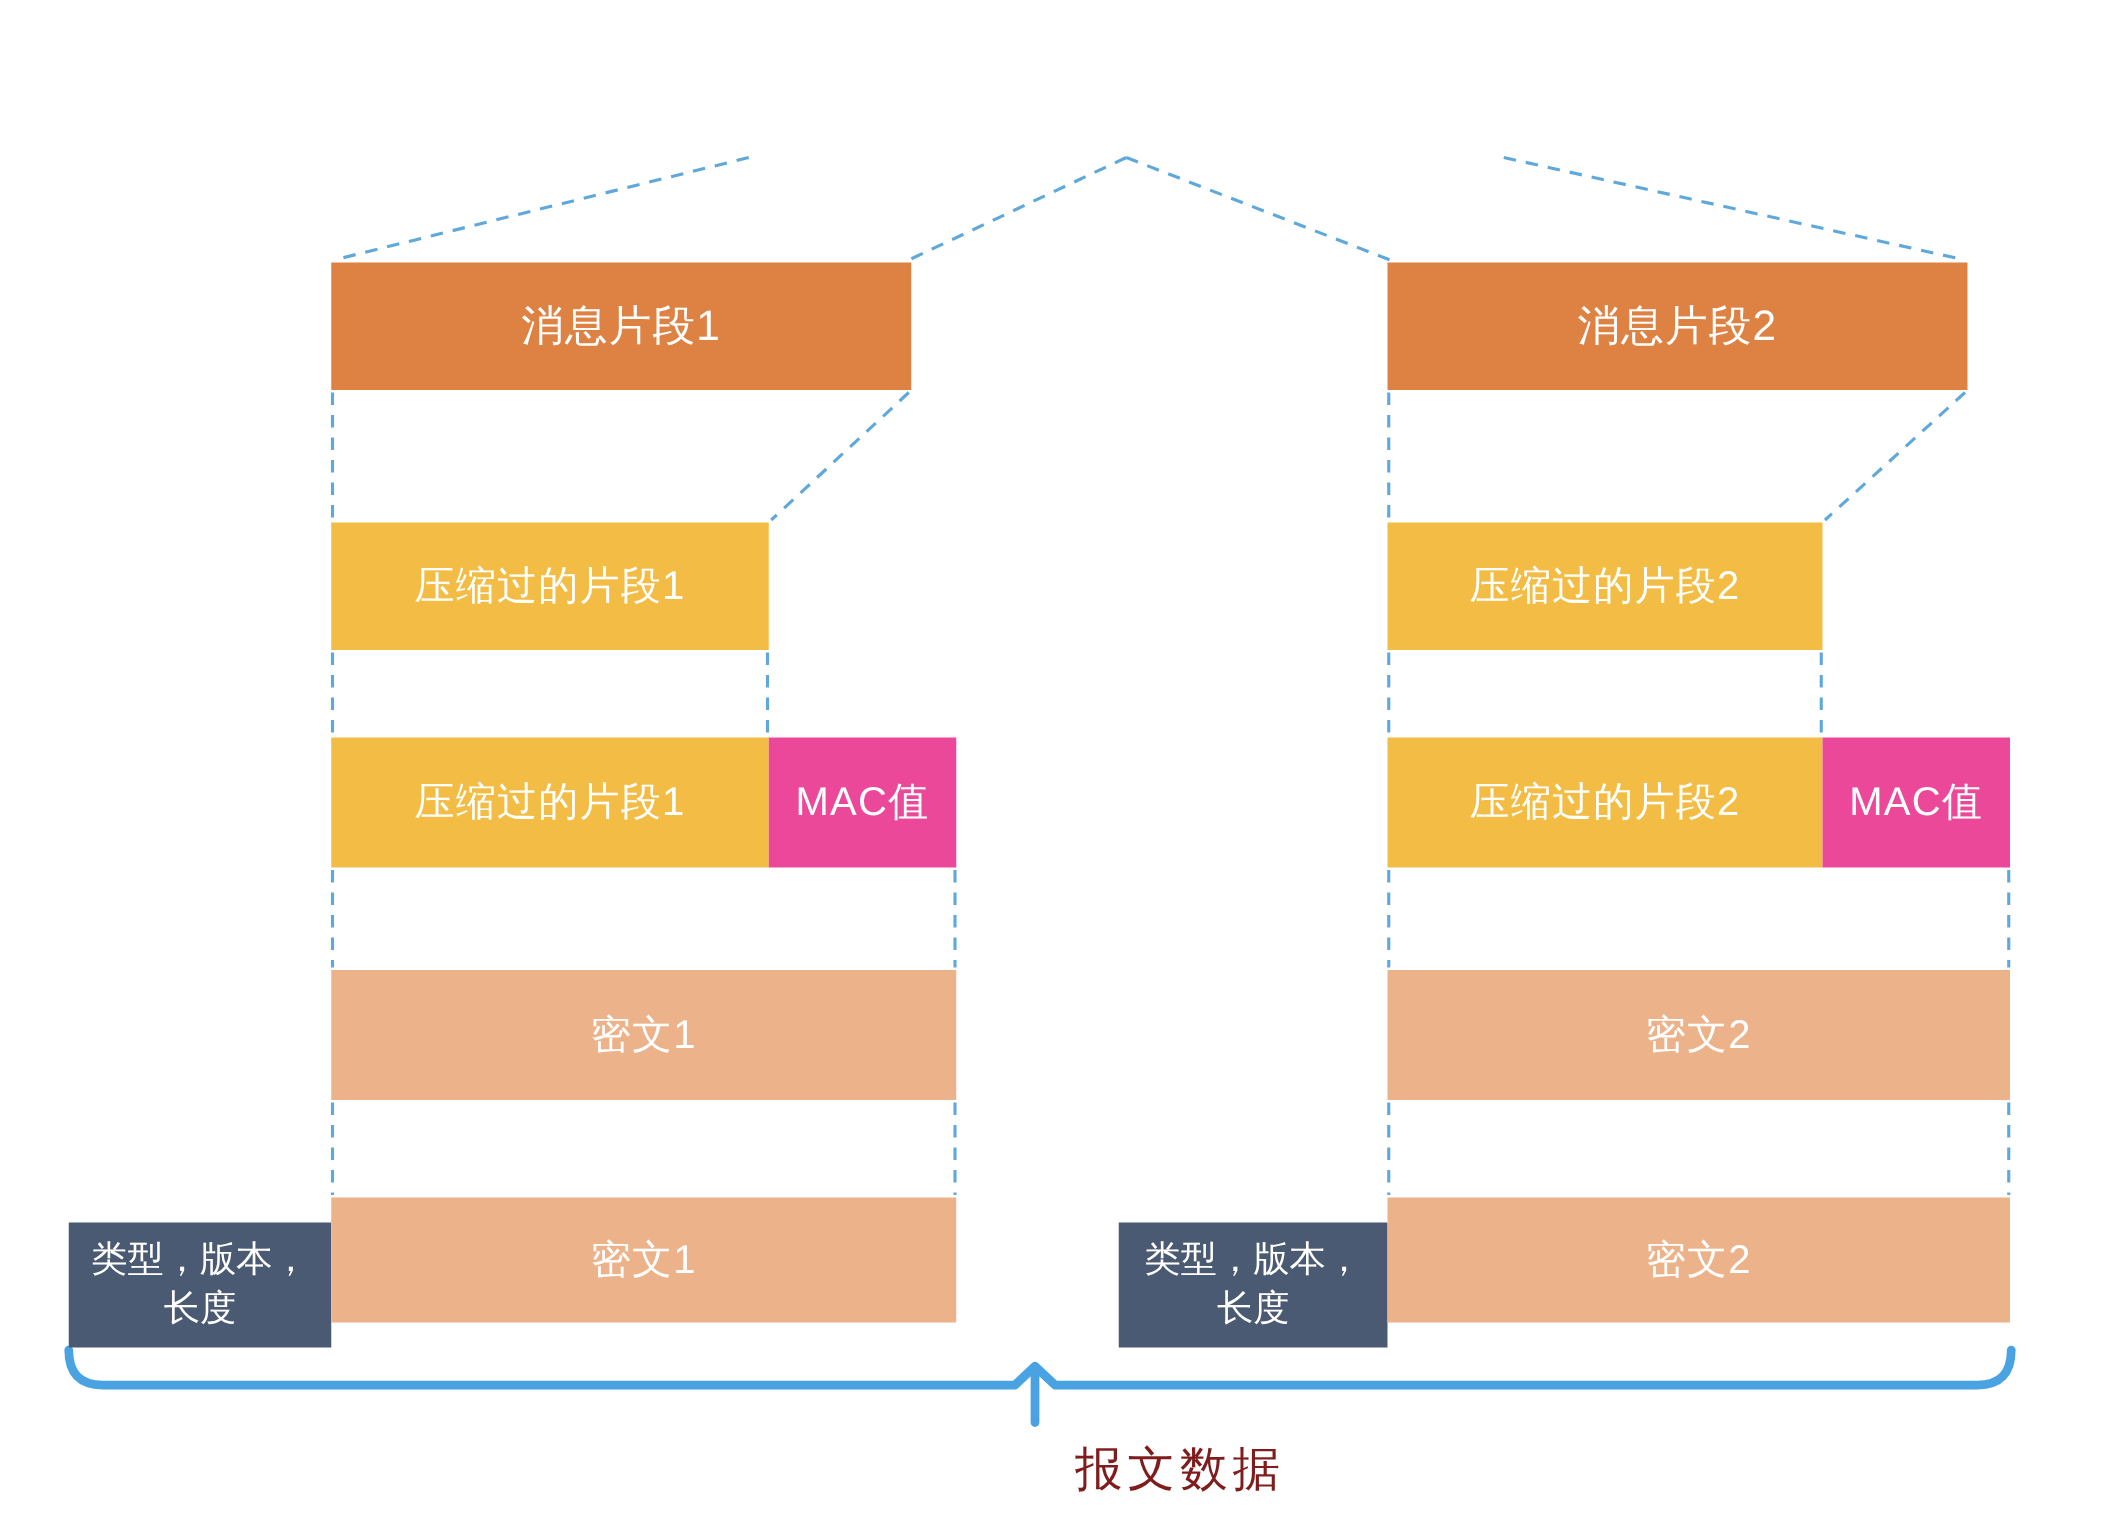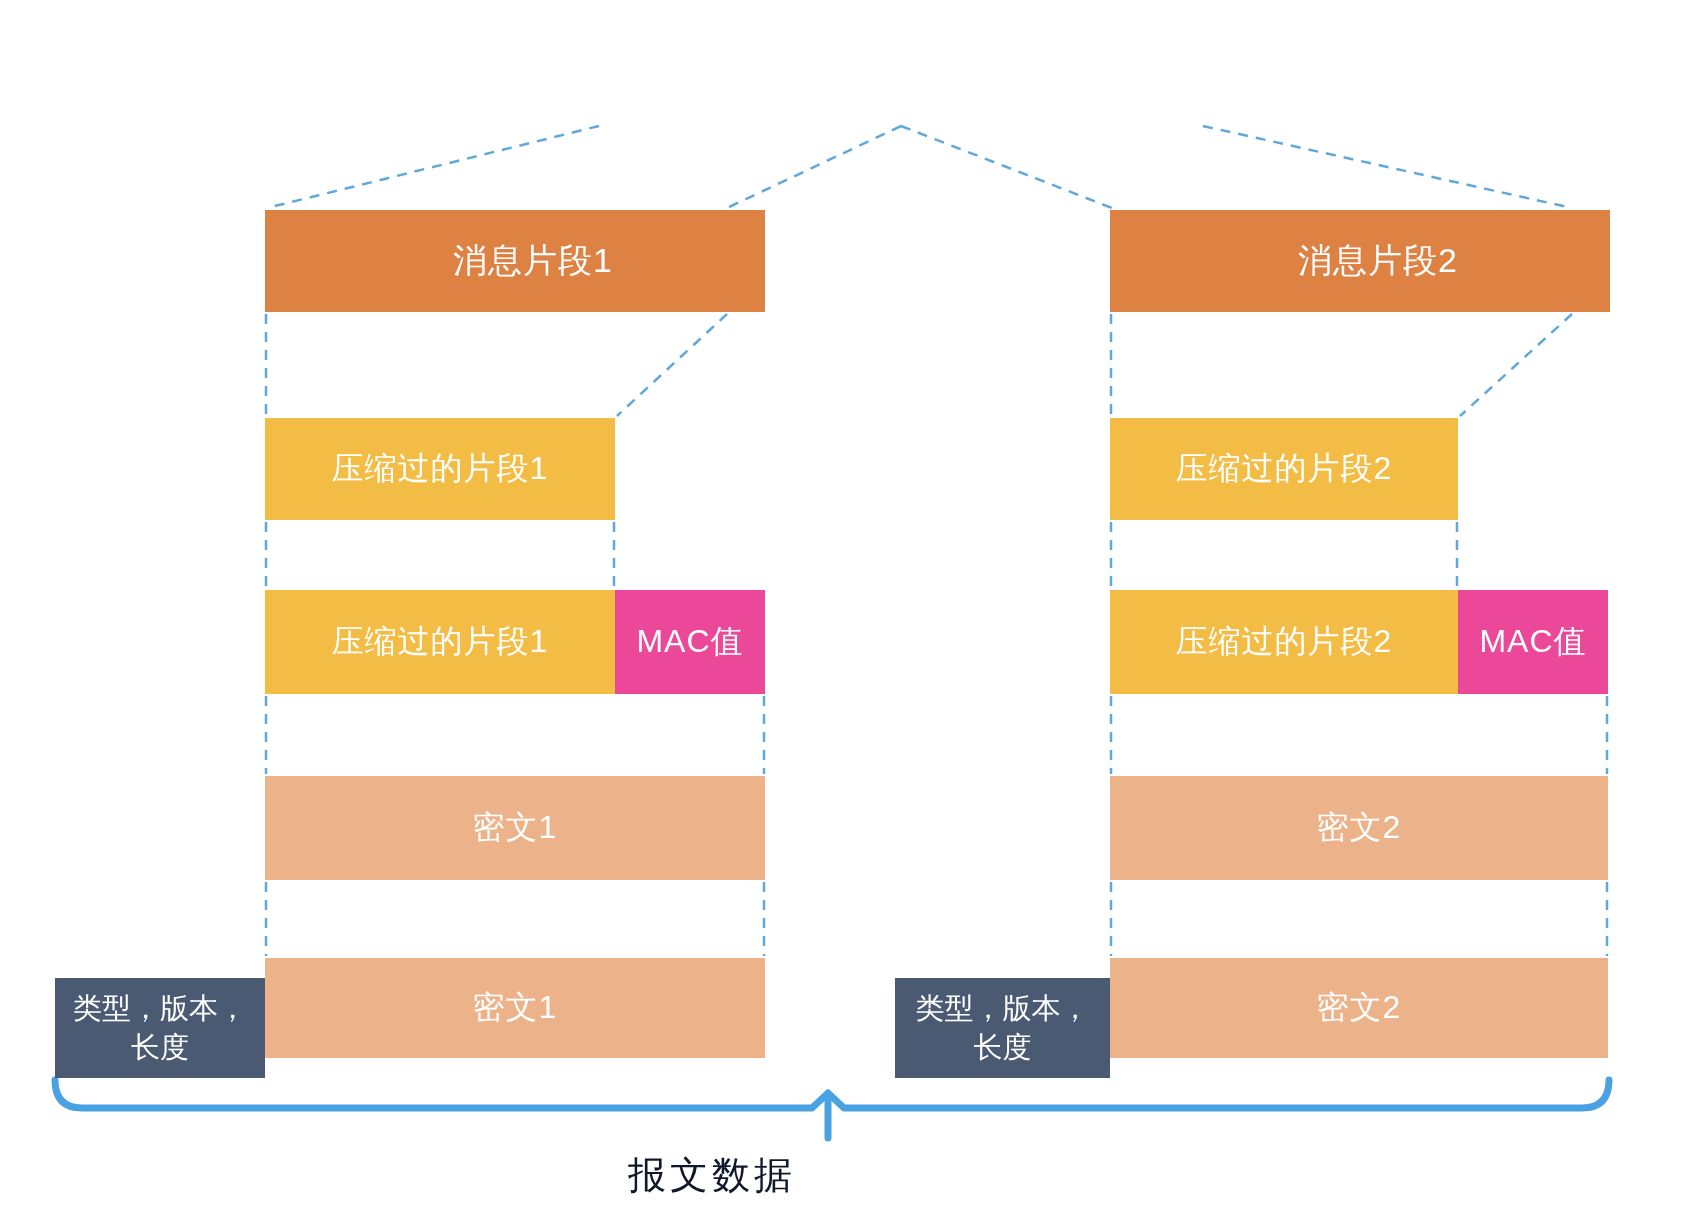--- a/index.html
+++ b/index.html
@@ -14,21 +14,21 @@
   .dashline{stroke:#5fa8dc;stroke-width:2.5;stroke-dasharray:10 8;fill:none;}
   .brace-path{stroke:#49a2e2;stroke-width:7;fill:none;stroke-linecap:round;stroke-linejoin:round;}
   .box{
     position:absolute;
     display:flex;align-items:center;justify-content:center;
     color:#ffffff;text-align:center;
     font-size:32px;letter-spacing:1px;
   }
   
   .message   {left:597px; top:28px;  width:608px;height:96px; background:#7caf52;font-size:34px;}
-  .frag      {top:210px;height:102px;background:#de8244;font-size:34px;padding-left:36px;}
+  .frag      {top:210px;height:102px;background:#de8244;font-size:34px;}
   .frag.c1   {left:265px;width:464px;}
   .frag.c2   {left:1110px;width:464px;}
   .comp      {top:418px;height:102px;background:#f3bd45;}
   .comp.c1   {left:265px;width:350px;}
   .comp.c2   {left:1110px;width:348px;}
   .comp2     {top:590px;height:104px;background:#f3bd45;}
   .comp2.c1  {left:265px;width:350px;}
   .comp2.c2  {left:1110px;width:348px;}
   .mac       {top:590px;height:104px;background:#ec4899;}
   .mac.c1    {left:615px;width:150px;}
@@ -37,21 +37,21 @@
   .cipher.c1 {left:265px;width:500px;}
   .cipher.c2 {left:1110px;width:498px;}
   .rhead     {top:958px;height:100px;background:#4a5a72;font-size:29px;line-height:1.35;letter-spacing:0;margin-top:20px;}
   .rhead.c1  {left:55px;width:210px;}
   .rhead.c2  {left:895px;width:215px;}
   .rcipher   {top:958px;height:100px;background:#ecb28a;}
   .rcipher.c1{left:265px;width:500px;}
   .rcipher.c2{left:1110px;width:498px;}
   .footer-label{
     position:absolute;left:628px;top:1150px;width:400px;
-    text-align:left;color:#0f172a;font-size:38px;letter-spacing:4px;
+    text-align:right;color:#7f1d1d;font-size:38px;letter-spacing:4px;
   }
 </style>
 </head>
 <body>
 
 <div id="canvas">
 
   <svg id="connector-svg" viewBox="0 0 1688 1230" xmlns="http://www.w3.org/2000/svg">
 
     <line class="dashline" x1="599" y1="126" x2="267" y2="208"></line>

